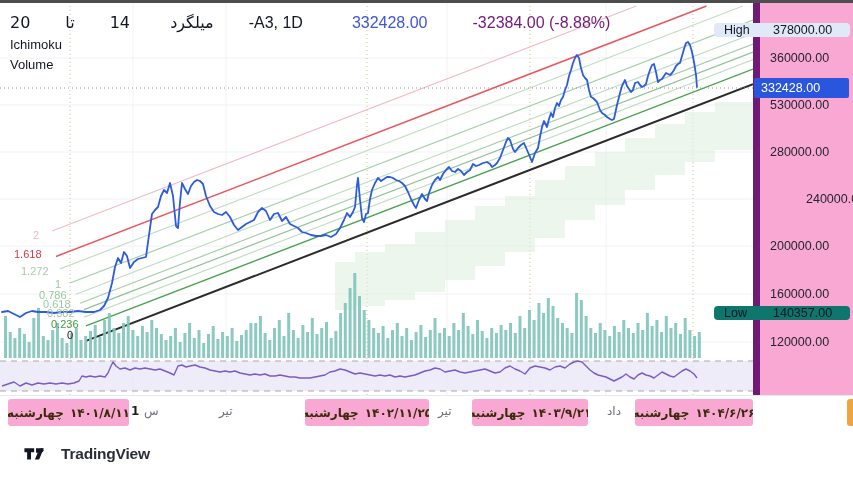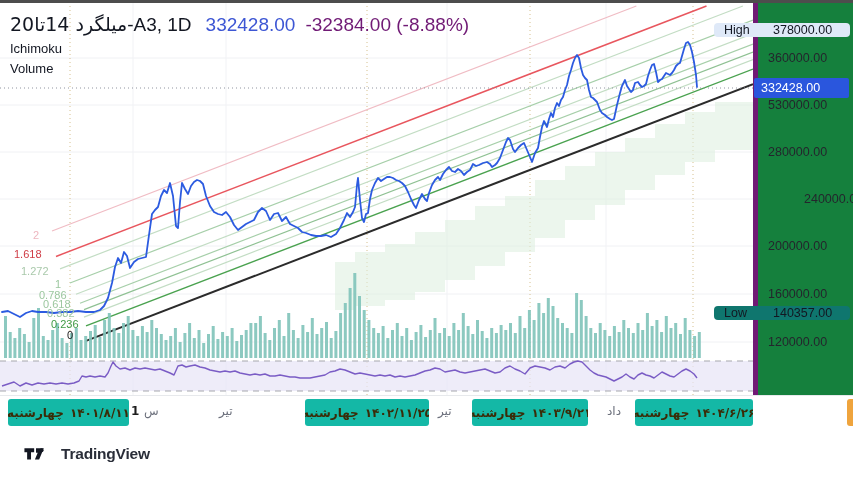--- a/index.html
+++ b/index.html
@@ -2,39 +2,39 @@
 <html><head>
 <meta charset="utf-8">
 <style>
   html,body{margin:0;padding:0;background:#888;}
   #app{position:relative;width:853px;height:480px;background:#ffffff;overflow:hidden;
        font-family:"Liberation Sans","DejaVu Sans",sans-serif;-webkit-font-smoothing:antialiased;}
   #topstrip{position:absolute;left:0;top:0;width:853px;height:3px;background:#4d4d4d;}
   #cv{position:absolute;left:0;top:0;width:853px;height:480px;}
   
   #legend{position:absolute;left:10px;top:13px;color:#131722;}
-  .lg-row1{display:flex;align-items:baseline;font-size:19px;white-space:pre;}
+  .lg-row1{display:flex;align-items:baseline;font-size:16px;white-space:pre;gap:35px;}
   .sym{color:#131722;font-family:"DejaVu Sans","Liberation Sans",sans-serif;}
   .px{color:#3d56d4;margin-left:14px;}
   .chg{color:#701a75;margin-left:10px;}
   .lg-ind{font-size:13px;margin-top:5px;color:#131722;}
   
   .fib-lab{position:absolute;font-size:11px;font-weight:500;line-height:11px;}
   
-  #price-scale{position:absolute;left:753px;top:3px;width:100px;height:429px;background:#15803d;border-left:5px solid #701a75;box-sizing:border-box;}
+  #price-scale{position:absolute;left:753px;top:3px;width:100px;height:429px;background:#f9a8d4;border-left:7px solid #701a75;box-sizing:border-box;}
   .tick{position:absolute;left:10px;font-size:12.5px;color:#24262d;line-height:16px;white-space:nowrap;}
   .hl-row{position:absolute;left:714px;width:136px;height:14px;border-radius:4px;background:#dfe9f8;
           display:flex;align-items:center;font-size:12.5px;color:#131722;z-index:3;}
   .hl-row .hl-lab{padding-left:10px;width:38px;}
   .hl-row .hl-val{margin-left:11px;}
   #price-badge{position:absolute;left:754px;top:78px;width:95px;height:20px;background:#2a56dd;border-radius:2px;
           color:#fff;font-size:12.5px;display:flex;align-items:center;padding-left:7px;box-sizing:border-box;z-index:4;}
   
   #time-scale{position:absolute;left:0;top:395px;width:853px;height:37px;background:#fff;border-top:1px solid #e7e9ec;box-sizing:border-box;}
-  .event-badge{position:absolute;top:3px;height:27px;background:#14b8a6;border-radius:3px;
+  .event-badge{position:absolute;top:3px;height:27px;background:#f9a8d4;border-radius:3px;
           display:flex;align-items:center;justify-content:center;gap:6px;
           font-size:12px;font-weight:700;color:#3a2c08;font-family:"DejaVu Sans","Liberation Sans",sans-serif;white-space:nowrap;overflow:hidden;}
   .tl{position:absolute;top:8px;font-size:12px;font-family:"DejaVu Sans","Liberation Sans",sans-serif;}
   #edge-sliver{position:absolute;top:3px;height:27px;background:#efa43d;border-radius:3px 0 0 3px;}
   
   #footer{position:absolute;left:24px;top:445px;display:flex;align-items:center;gap:15px;cursor:pointer;}
   #brand{font-size:15.5px;font-weight:600;color:#2a2e39;letter-spacing:-0.2px;}
 </style>
 </head>
 <body>

